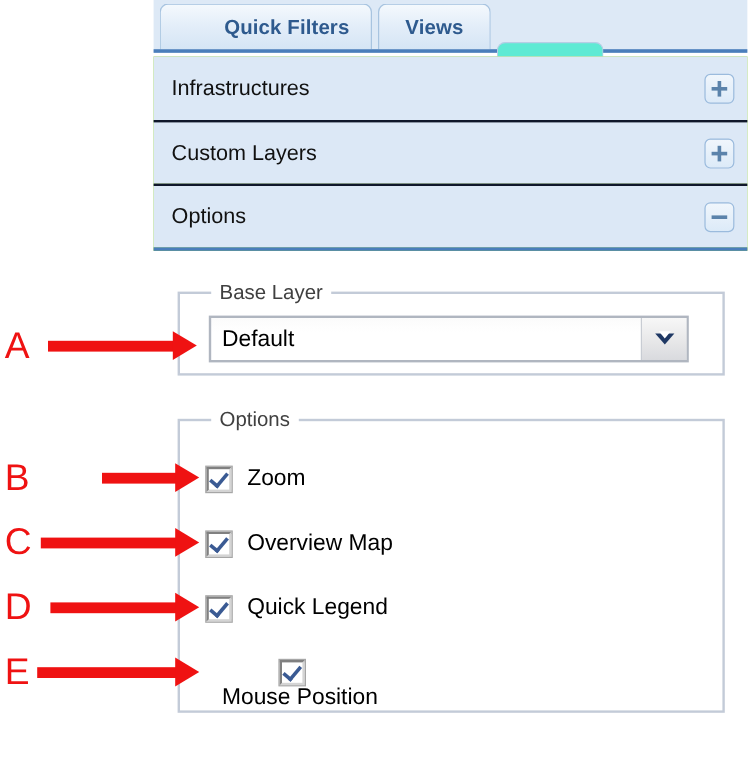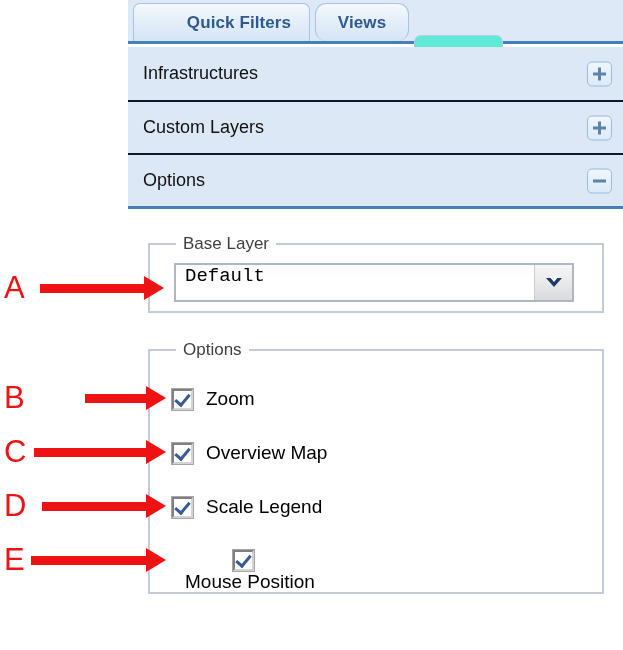--- a/index.html
+++ b/index.html
@@ -49,21 +49,21 @@
     white-space: nowrap;
   }
   .tab.active {
     background: #5eead4;
     border-color: #b6cde5;
     margin-top: 32px;
   }
   .tab.active .tab-label { color: #1d3f6b; }
 
   #tab-quick-filters { left: 5px;   width: 177px; padding-left: 35px; }
-  #tab-views        { left: 187px; width: 94px; border-radius: 11px;  }
+  #tab-views        { left: 187px; width: 94px;  }
   #tab-map          { left: 286px; width: 89px;  }
 
   
   #accordion-panel {
     position: absolute;
     left: 128px;
     top: 47px;
     width: 495px;
     box-sizing: border-box;
     background: #84cc16;
@@ -158,22 +158,22 @@
   #base-layer-select {
     position: absolute;
     left: 24px;
     top: 18px;
     width: 400px;
     height: 39px;
     box-sizing: border-box;
     border: 2px solid #b0b6c0;
     background: linear-gradient(to bottom, #fbfbfb 0%, #ffffff 35%, #ffffff 100%);
     display: flex;
-    cursor: pointer;
-    font-family: Liberation Mono, monospace;
+    align-items: center;
+    cursor: pointer;
   }
   #base-layer-value {
     flex: 1;
     padding-left: 9px;
     font-size: 19px;
     color: #000000;
     white-space: nowrap;
     overflow: hidden;
   }
   #base-layer-arrow {
@@ -348,21 +348,21 @@
     <span class="checkbox">
       <span class="check"></span>
     </span>
     <span class="checkbox-label">Zoom</span>
   </label>
 
   <label class="checkbox-row" id="cbrow-scale-legend">
     <span class="checkbox">
       <span class="check"></span>
     </span>
-    <span class="checkbox-label">Scale Legend</span>
+    <span class="checkbox-label">Quick Legend</span>
   </label>
 
   <label class="checkbox-row" id="cbrow-mouse-position">
     <span class="checkbox">
       <span class="check"></span>
     </span>
     <span class="checkbox-label">Mouse Position</span>
   </label>
 </div>
 

